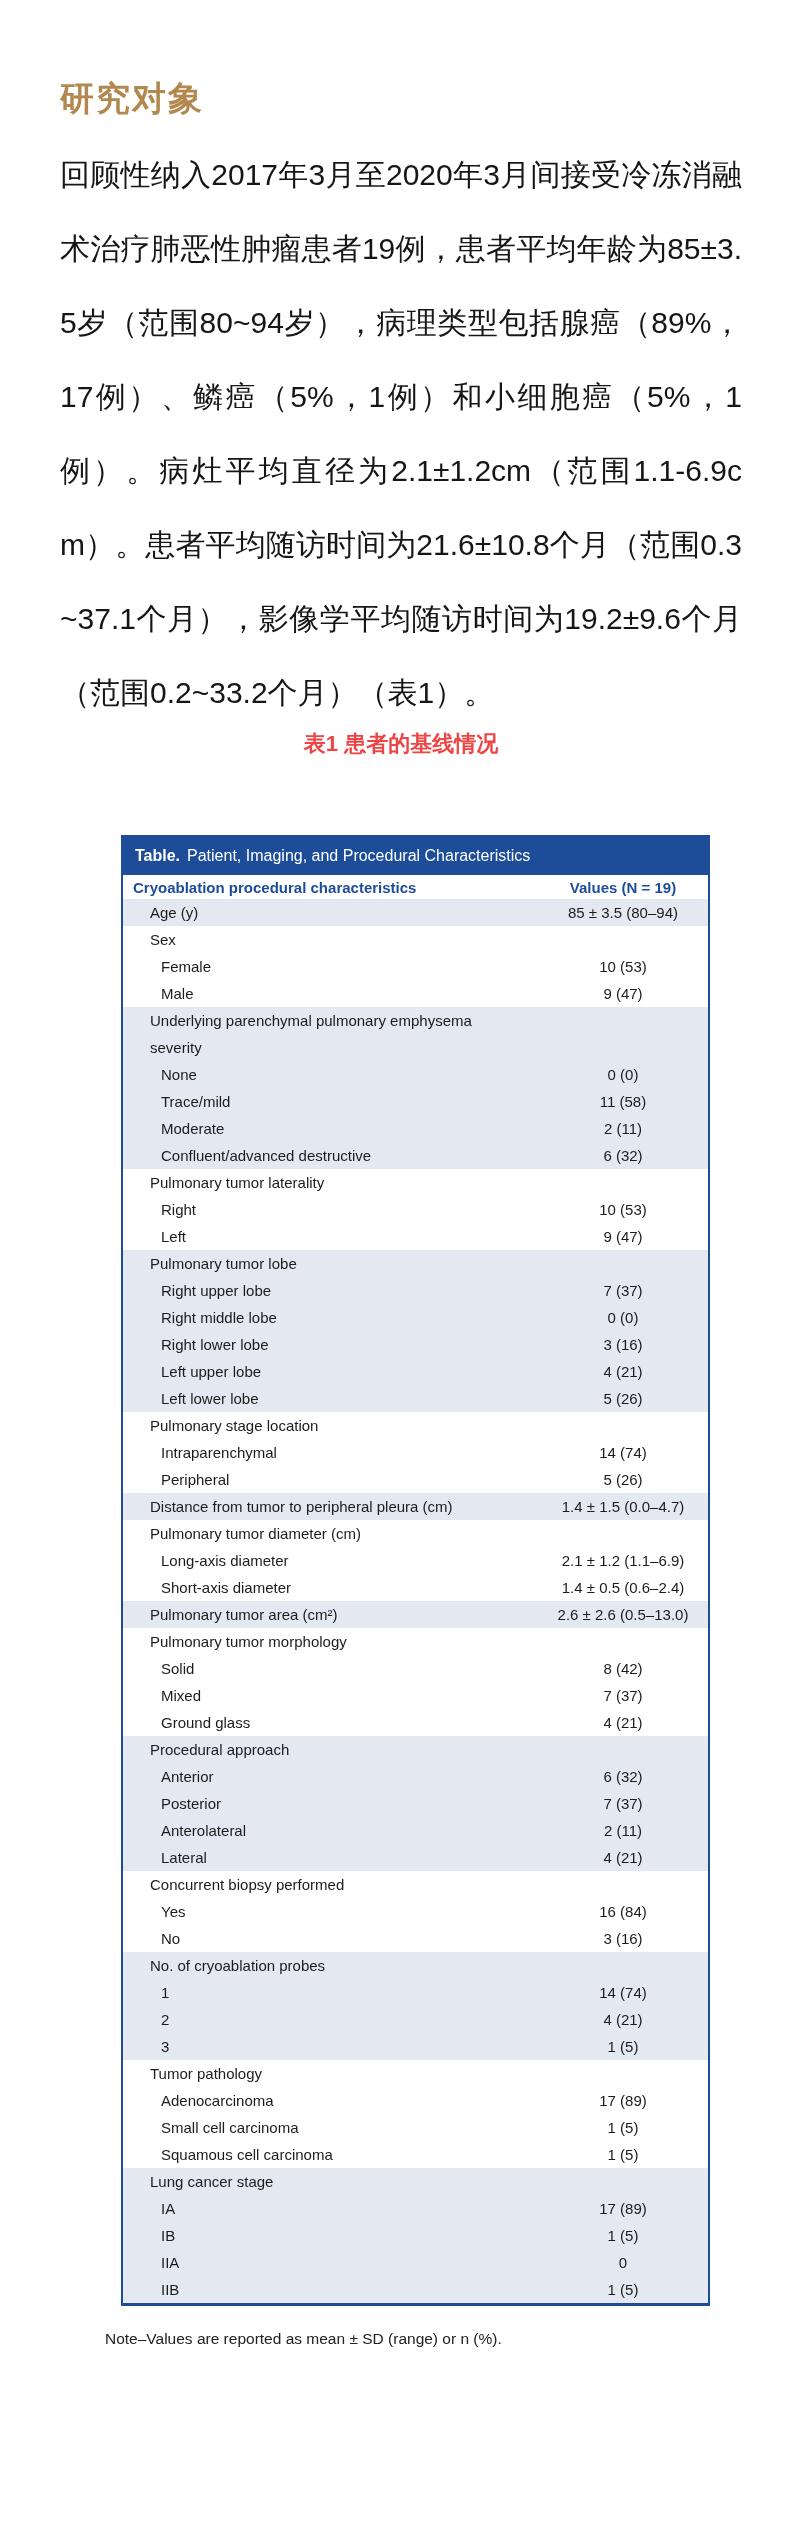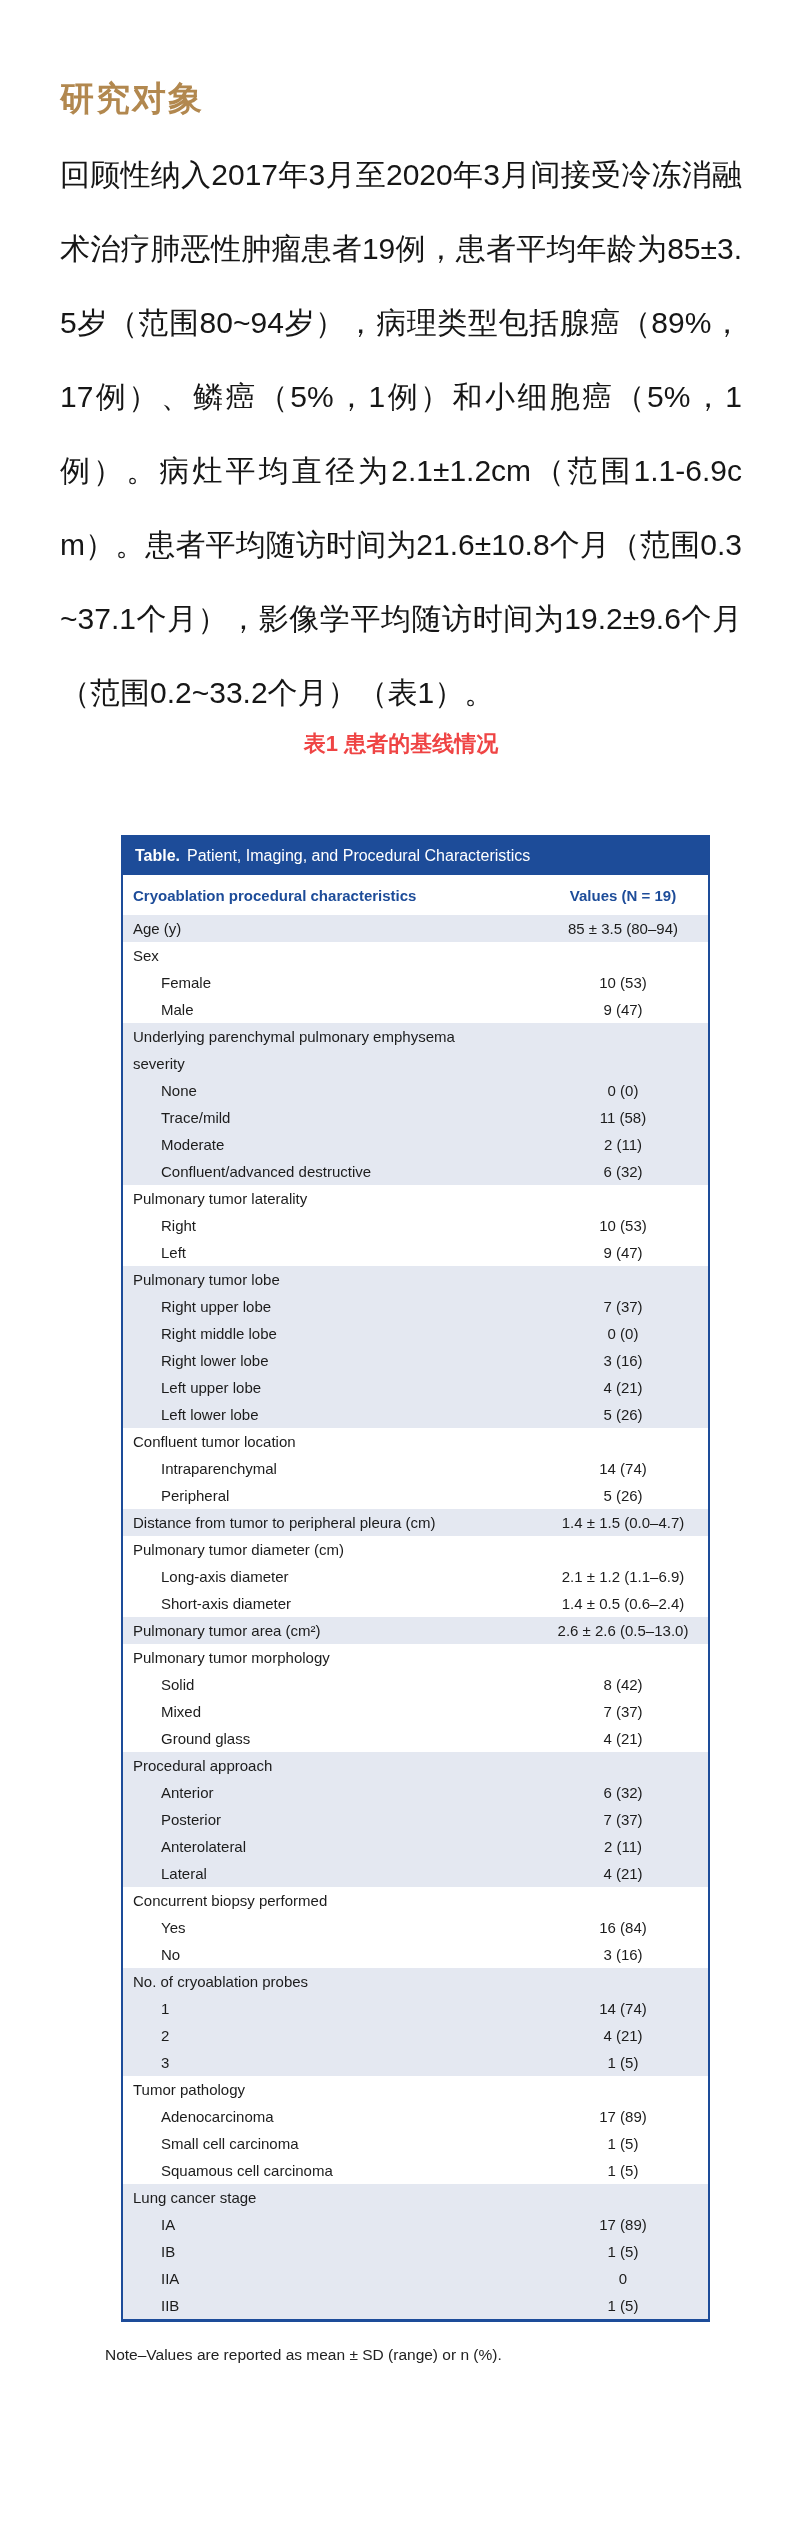--- a/index.html
+++ b/index.html
@@ -52,32 +52,32 @@
     background:#1d4c99;
     color:#ffffff;
     height:38px; line-height:38px;
     padding-left:12px;
     font-size:16px;
     white-space:nowrap; overflow:hidden;
   }
   .t-bold { font-weight:700; margin-right:7px; }
   .t-colhead {
     display:flex; justify-content:space-between; align-items:center;
-    height:40px;
+    height:24px;
     font-weight:700;
     color:#1d4c99;
     background:#ffffff;
   }
   .t-colhead .lbl { padding-left:10px; }
   .t-colhead .val { width:170px; text-align:center; }
   .tgroup.shaded { background:#e4e8f1; }
   .trow { display:flex; justify-content:space-between; align-items:flex-start; }
   .trow .lbl {
     max-width:345px;
-    padding-left:10px;
+    padding-left:27px;
     line-height:27px;
   }
   .trow.indent .lbl { padding-left:38px; }
   .trow .val {
     width:170px;
     text-align:center;
     line-height:27px;
     flex:none;
   }
   .note {
@@ -183,21 +183,21 @@
             <span class="lbl">Left upper lobe</span>
             <span class="val">4 (21)</span>
           </div>
           <div class="trow indent">
             <span class="lbl">Left lower lobe</span>
             <span class="val">5 (26)</span>
           </div>
         </div>
         <div class="tgroup">
           <div class="trow">
-            <span class="lbl">Confluent tumor location</span>
+            <span class="lbl">Pulmonary stage location</span>
             <span class="val"></span>
           </div>
           <div class="trow indent">
             <span class="lbl">Intraparenchymal</span>
             <span class="val">14 (74)</span>
           </div>
           <div class="trow indent">
             <span class="lbl">Peripheral</span>
             <span class="val">5 (26)</span>
           </div>

